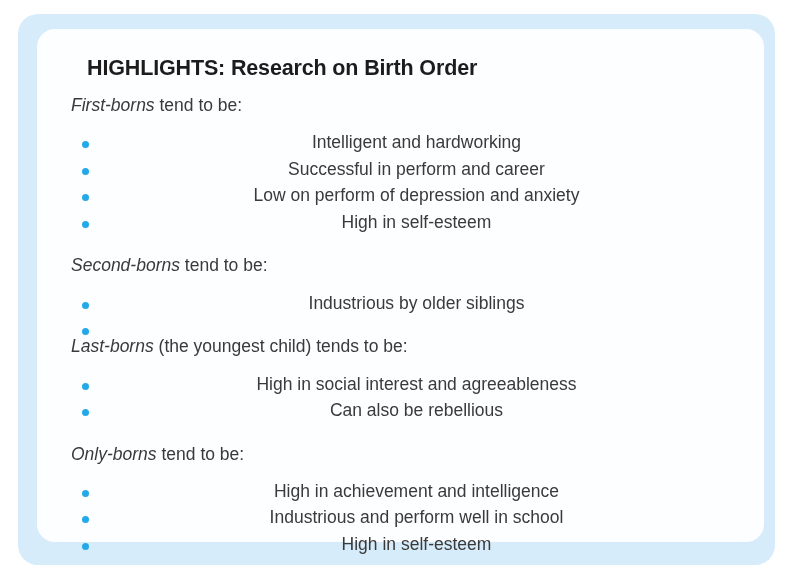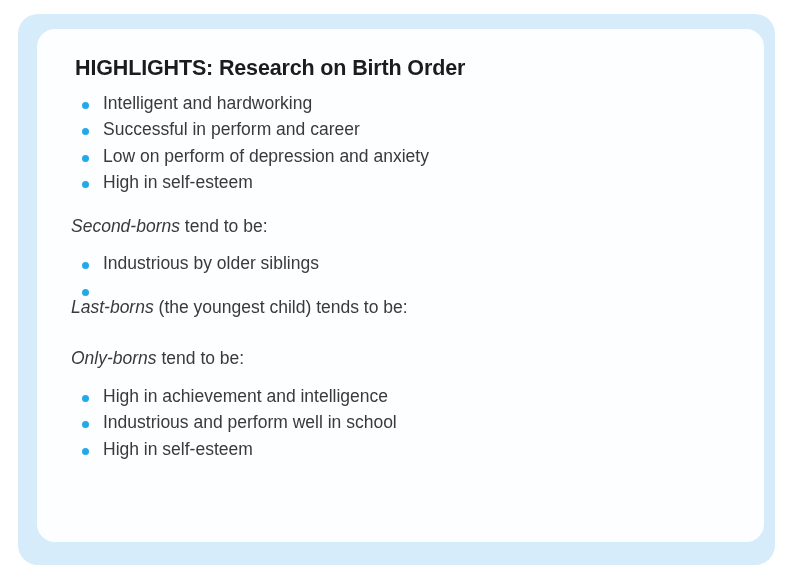--- a/index.html
+++ b/index.html
@@ -35,21 +35,21 @@
     border-radius: 18px;
     box-sizing: border-box;
     padding: 26px 34px 20px 34px;
   }
 
   .card-title {
     font-size: 21.5px;
     font-weight: bold;
     color: #1c1c1c;
     letter-spacing: -0.15px;
-    margin: 0 0 7px 4px;
+    margin: 0 0 7px 16px;
     line-height: 1.3;
   }
 
   .section-heading {
     font-size: 17.5px;
     color: #3a3a3a;
     line-height: 1.45;
     margin: 0;
     padding: 11px 0 4px 0;
   }
@@ -94,31 +94,35 @@
   .first-section .section-heading {
     padding-top: 3px;
   }
 
   .first-section .bullet-list {
     margin-top: 12px;
   }
 
   .section-block .bullet-list {
     margin-top: 12px;
+    text-align: center;
   }
 </style>
 </head>
 <body>
 
 <div class="highlight-frame">
   <div class="highlight-card">
 
     <h1 class="card-title">HIGHLIGHTS: Research on Birth Order</h1>
 
     <div class="section-block first-section">
+      <p class="section-heading">
+        <span class="term">First-borns</span><span> tend to be:</span>
+      </p>
       <ul class="bullet-list">
         <li class="bullet-item">
           <span class="bullet-dot"></span>
           <span>Intelligent and hardworking</span>
         </li>
         <li class="bullet-item">
           <span class="bullet-dot"></span>
           <span>Successful in perform and career</span>
         </li>
         <li class="bullet-item">
@@ -144,20 +148,30 @@
         <li class="bullet-item">
           <span class="bullet-dot"></span>
         </li>
       </ul>
     </div>
 
     <div class="section-block">
       <p class="section-heading">
         <span class="term">Last-borns</span><span> (the youngest child) tends to be:</span>
       </p>
+      <ul class="bullet-list">
+        <li class="bullet-item">
+          <span class="bullet-dot"></span>
+          <span>High in social interest and agreeableness</span>
+        </li>
+        <li class="bullet-item">
+          <span class="bullet-dot"></span>
+          <span>Can also be rebellious</span>
+        </li>
+      </ul>
     </div>
 
     <div class="section-block">
       <p class="section-heading">
         <span class="term">Only-borns</span><span> tend to be:</span>
       </p>
       <ul class="bullet-list">
         <li class="bullet-item">
           <span class="bullet-dot"></span>
           <span>High in achievement and intelligence</span>

